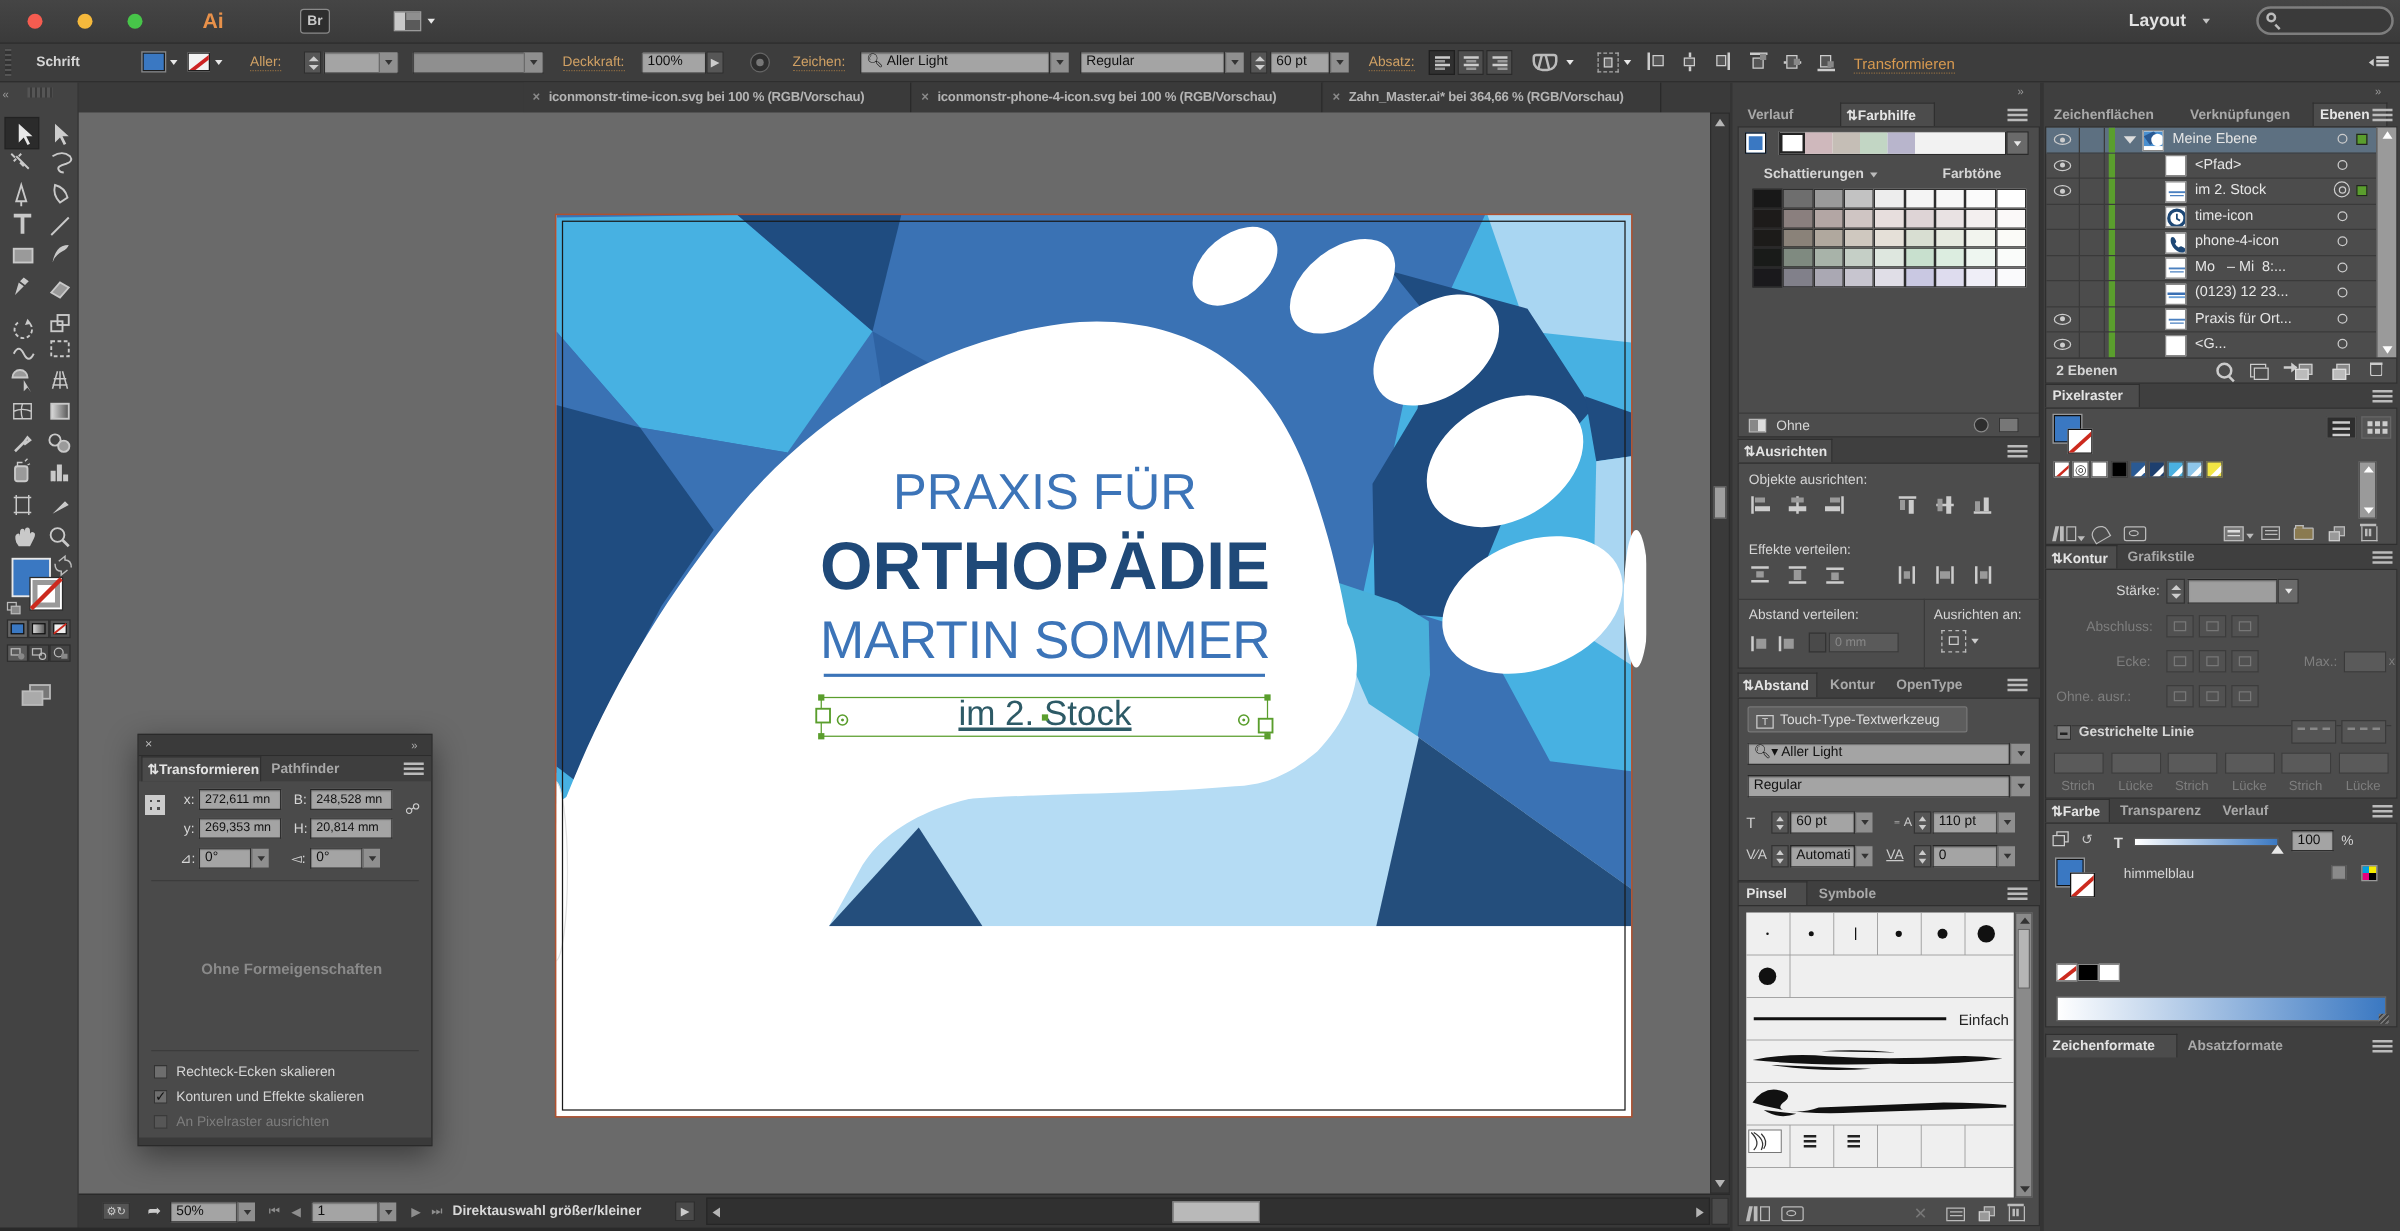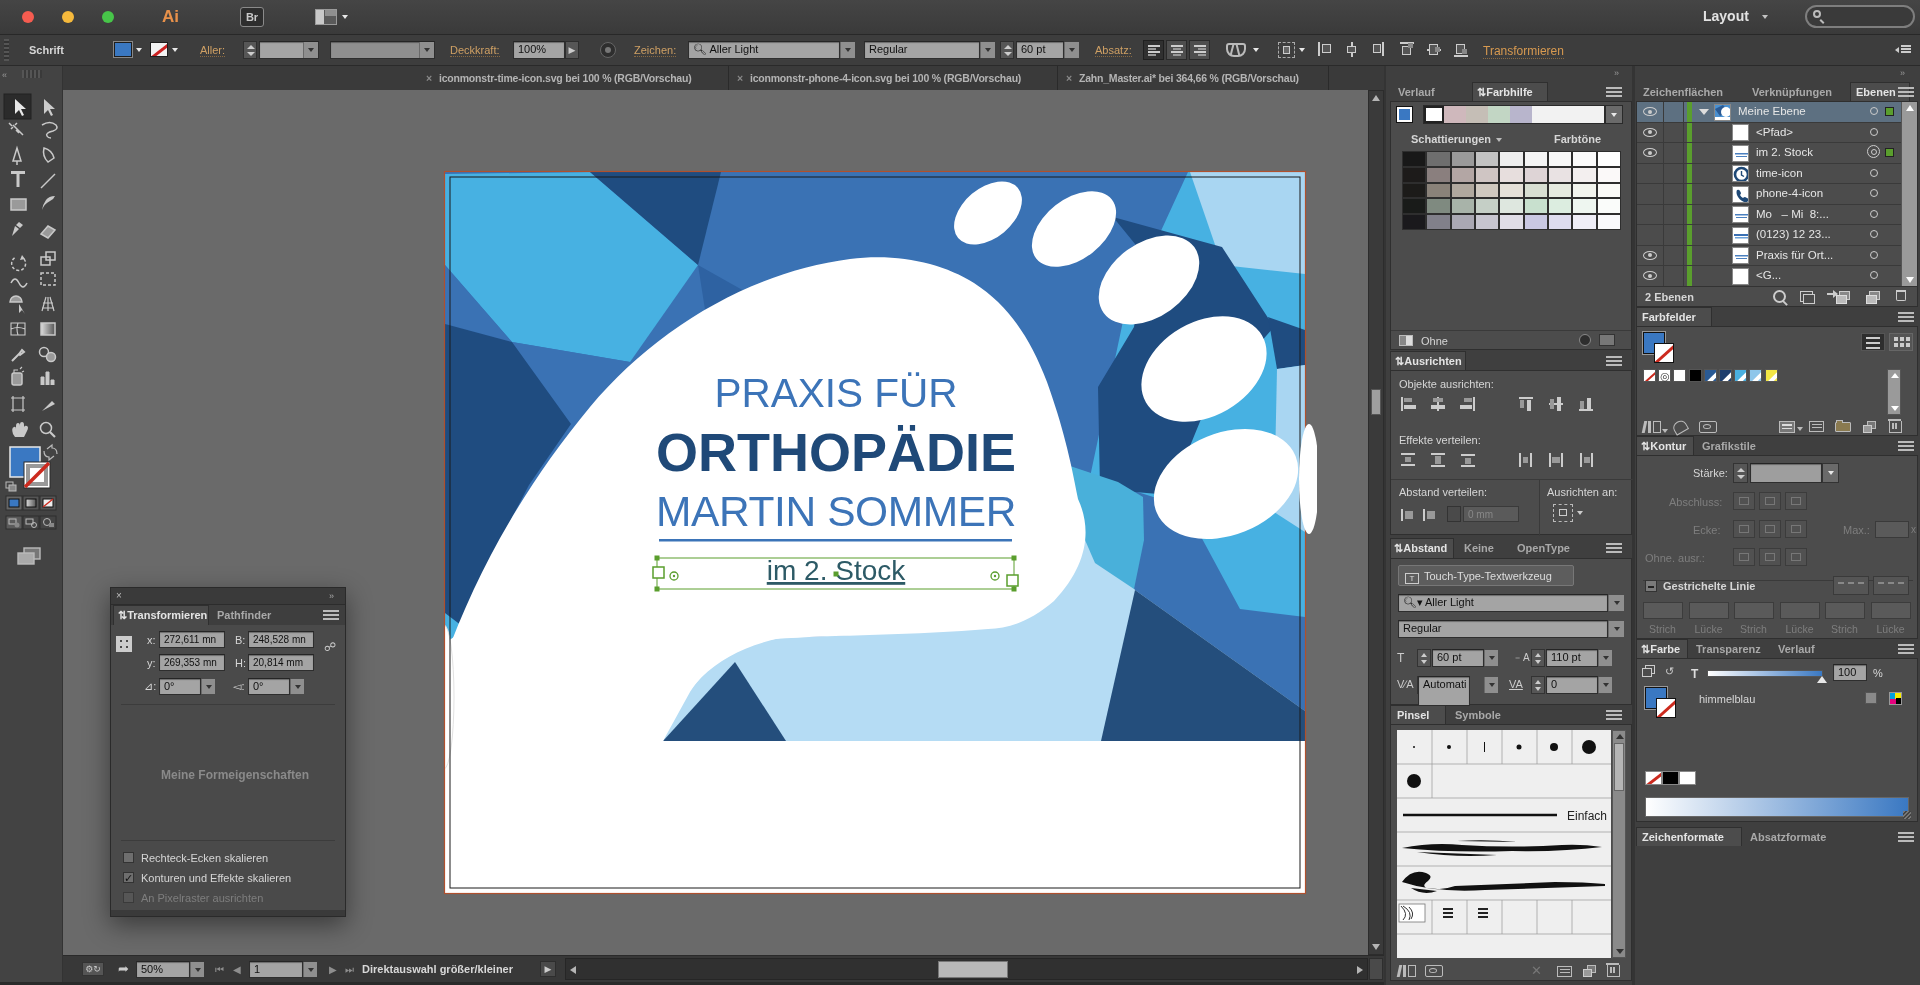--- a/index.html
+++ b/index.html
@@ -535,21 +535,21 @@
       <div class="abs" style="left:56px;top:135px;width:14px;height:16px;background:#4a4a4a;border:1px solid #333;"></div>
       <div class="abs" style="left:72px;top:135px;width:56px;height:16px;background:#5a5a5a;border:1px solid #3a3a3a;color:#888;font-size:10px;line-height:15px;padding-left:4px;">0 mm</div>
       <div class="abs" style="left:162px;top:133px;width:20px;height:18px;border:1.5px dashed #bbb;">
           <div class="abs" style="left:5px;top:4px;width:8px;height:7px;border:1px solid #ccc;"></div>
         </div>
       <div class="abs darr" style="left:186px;top:140px;border-top-color:#ccc;"></div>
     </div>
 
     <div class="abs" style="left:6px;top:472px;width:64px;height:20px;background:#4c4c4c;border:1px solid #2f2f2f;border-bottom:none;"></div>
     <div class="abs ptab act" style="left:10px;top:476px;">⇅︎Abstand</div>
-    <div class="abs ptab" style="left:80px;top:476px;">Keine</div>
+    <div class="abs ptab" style="left:80px;top:476px;">Kontur</div>
     <div class="abs ptab" style="left:133px;top:476px;">OpenType</div>
     <div class="abs" style="left:222px;top:476px;width:16px;height:10px;">
         <div style="height:2px;background:#bbb;margin:1px 0;"></div>
         <div style="height:2px;background:#bbb;margin:2px 0;"></div>
         <div style="height:2px;background:#bbb;"></div>
       </div>
     <div class="abs panel" style="left:6px;top:492px;width:242px;height:147px;">
       <div class="abs" style="left:7px;top:6px;width:176px;height:21px;background:#5d5d5d;border:1px solid #777;border-radius:2px;color:#ddd;font-size:11px;line-height:20px;">
         <span style="display:inline-block;width:14px;height:11px;border:1px solid #ccc;margin:0 5px 0 6px;position:relative;top:1px;text-align:center;font-size:8px;line-height:10px;">T</span>Touch-Type-Textwerkzeug</div>
       <div class="abs field" style="left:7px;top:35px;width:210px;height:18px;">🔍︎▾ Aller Light</div>
@@ -576,21 +576,21 @@
         </div>
       <div class="abs field" style="left:155px;top:90px;width:52px;height:18px;">110 pt</div>
       <div class="abs combo-btn" style="left:207px;top:91px;width:14px;height:16px;">
           <div class="darr" style="border-top-color:#333;"></div>
         </div>
       <div class="abs" style="left:6px;top:119px;color:#ccc;font-size:11px;">V∕A</div>
       <div class="abs" style="left:26px;top:117px;width:14px;height:18px;background:#565656;border:1px solid #333;">
           <div class="abs" style="left:3px;top:3px;width:0;height:0;border-left:3.5px solid transparent;border-right:3.5px solid transparent;border-bottom:4px solid #ccc;"></div>
           <div class="abs" style="left:3px;top:10px;width:0;height:0;border-left:3.5px solid transparent;border-right:3.5px solid transparent;border-top:4px solid #ccc;"></div>
         </div>
-      <div class="abs field" style="left:27px;top:117px;width:52px;height:30px;">Automati</div>
+      <div class="abs field" style="left:41px;top:117px;width:52px;height:18px;">Automati</div>
       <div class="abs combo-btn" style="left:93px;top:118px;width:14px;height:16px;">
           <div class="darr" style="border-top-color:#333;"></div>
         </div>
       <div class="abs" style="left:118px;top:119px;color:#ccc;font-size:11px;text-decoration:underline;">VA</div>
       <div class="abs" style="left:140px;top:117px;width:14px;height:18px;background:#565656;border:1px solid #333;">
           <div class="abs" style="left:3px;top:3px;width:0;height:0;border-left:3.5px solid transparent;border-right:3.5px solid transparent;border-bottom:4px solid #ccc;"></div>
           <div class="abs" style="left:3px;top:10px;width:0;height:0;border-left:3.5px solid transparent;border-right:3.5px solid transparent;border-top:4px solid #ccc;"></div>
         </div>
       <div class="abs field" style="left:155px;top:117px;width:52px;height:18px;">0</div>
       <div class="abs combo-btn" style="left:207px;top:118px;width:14px;height:16px;">
@@ -829,21 +829,21 @@
         <div class="abs" style="left:199px;top:193px;width:11px;height:9px;background:#bbb;border:1px solid #ddd;"></div>
       <div class="abs" style="left:232px;top:189px;width:11px;height:9px;background:#888;border:1px solid #ccc;"></div>
         <div class="abs" style="left:229px;top:193px;width:11px;height:9px;background:#bbb;border:1px solid #ddd;"></div>
       <div class="abs" style="left:259px;top:188px;width:12px;height:12px;">
           <div style="width:10px;height:2px;background:#ccc;"></div>
           <div style="width:10px;height:9px;border:1.5px solid #ccc;border-top:none;border-radius:0 0 2px 2px;margin-left:0px;"></div>
         </div>
     </div>
 
     <div class="abs" style="left:252px;top:241px;width:76px;height:19px;background:#4c4c4c;border:1px solid #2f2f2f;border-bottom:none;"></div>
-    <div class="abs ptab act" style="left:258px;top:245px;">Farbfelder</div>
+    <div class="abs ptab act" style="left:258px;top:245px;">Pixelraster</div>
     <div class="abs" style="left:514px;top:245px;width:16px;height:10px;">
         <div style="height:2px;background:#bbb;margin:1px 0;"></div>
         <div style="height:2px;background:#bbb;margin:2px 0;"></div>
         <div style="height:2px;background:#bbb;"></div>
       </div>
     <div class="abs panel" style="left:252px;top:260px;width:282px;height:110px;">
       <div class="abs" style="left:6px;top:5px;width:22px;height:22px;background:#3a78c2;border:1px solid #111;outline:1px solid #999;"></div>
       <div class="abs" style="left:17px;top:16px;width:20px;height:20px;background:#fff;border:1px solid #111;overflow:hidden;">
           <div class="abs" style="left:-4px;top:8px;width:30px;height:3px;background:#cc2a1e;transform:rotate(-42deg);"></div>
         </div>
@@ -1081,21 +1081,21 @@
     <div class="abs field" style="left:48px;top:90px;width:42px;height:17px;">0°</div>
     <div class="abs combo-btn" style="left:90px;top:91px;width:14px;height:15px;">
         <div class="darr" style="border-top-color:#333;"></div>
       </div>
     <div class="abs lbl" style="left:122px;top:92px;">◅:</div>
     <div class="abs field" style="left:137px;top:90px;width:42px;height:17px;">0°</div>
     <div class="abs combo-btn" style="left:179px;top:91px;width:14px;height:15px;">
         <div class="darr" style="border-top-color:#333;"></div>
       </div>
     <div class="abs" style="left:10px;top:116px;width:214px;border-top:1px solid #3c3c3c;"></div>
-    <div class="abs" style="left:50px;top:180px;color:#8a8a8a;font-size:12px;font-weight:bold;">Meine Formeigenschaften</div>
+    <div class="abs" style="left:50px;top:180px;color:#8a8a8a;font-size:12px;font-weight:bold;">Ohne Formeigenschaften</div>
     <div class="abs" style="left:10px;top:252px;width:214px;border-top:1px solid #3c3c3c;"></div>
     <div class="abs" style="left:12px;top:264px;width:11px;height:11px;background:#6e6e6e;border:1px solid #333;"></div>
     <div class="abs lbl" style="left:30px;top:264px;">Rechteck-Ecken skalieren</div>
     <div class="abs" style="left:12px;top:284px;width:11px;height:11px;background:#6e6e6e;border:1px solid #333;color:#111;font-size:11px;line-height:11px;text-align:center;">✓</div>
     <div class="abs lbl" style="left:30px;top:284px;">Konturen und Effekte skalieren</div>
     <div class="abs" style="left:12px;top:304px;width:11px;height:11px;background:#565656;border:1px solid #3a3a3a;"></div>
     <div class="abs" style="left:30px;top:304px;color:#7e7e7e;font-size:11px;">An Pixelraster ausrichten</div>
     <div class="abs" style="left:0;bottom:0;width:234px;height:6px;background:#3a3a3a;"></div>
   </div>
 

